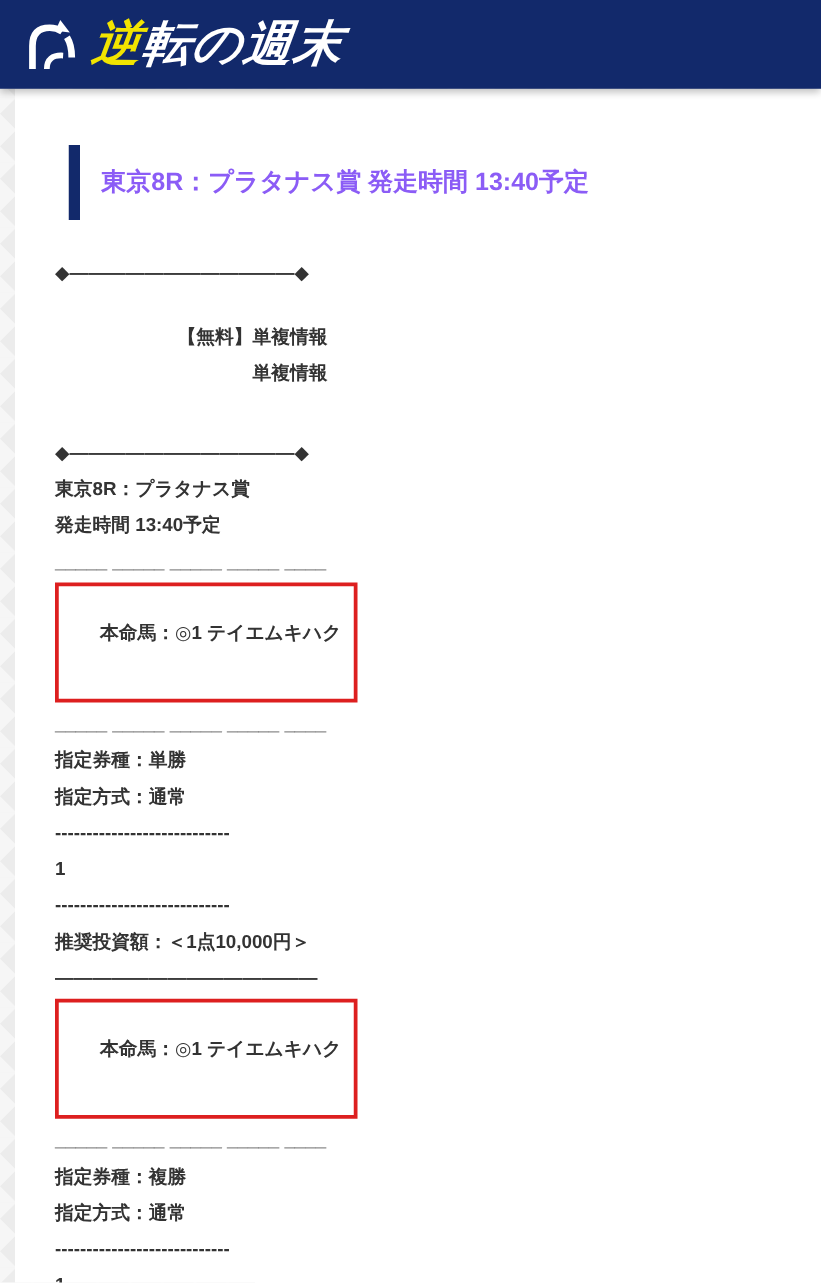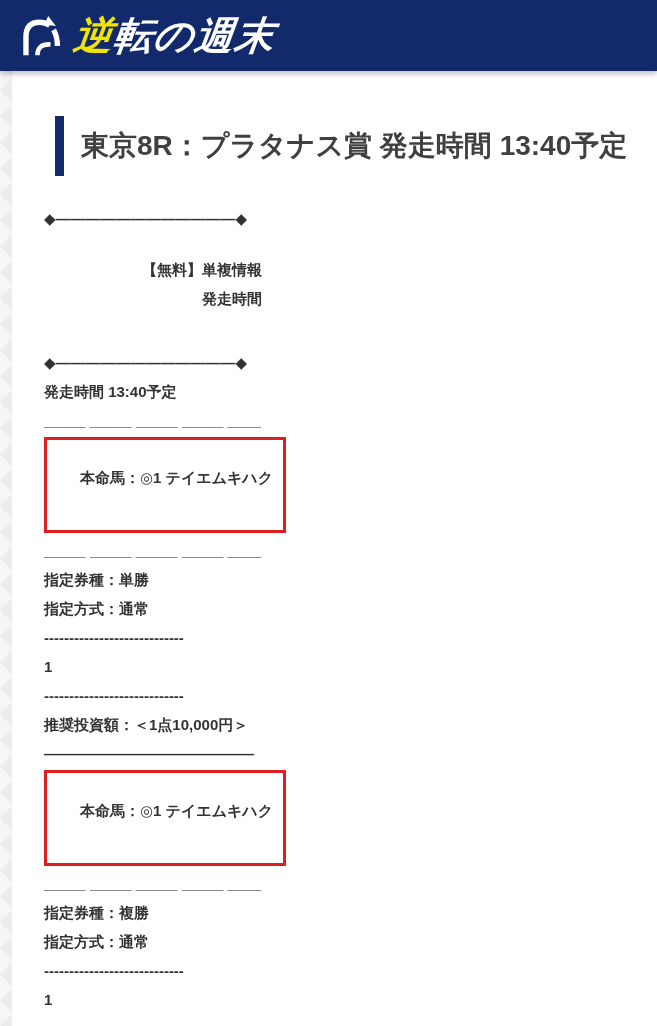--- a/index.html
+++ b/index.html
@@ -32,21 +32,21 @@
   .card{
     margin-left:12px;width:645px;min-height:955px;
     background:#ffffff;box-sizing:border-box;
     padding:45px 20px 12px 32px;
     position:relative;z-index:1;
   }
   .page-title{
     margin:0 0 28px 11px;
     border-left:9px solid #12296b;
     padding:16px 0 16px 17px;
-    font-size:28px;font-weight:bold;color:#404040;
+    font-size:20px;font-weight:bold;color:#8b5cf6;
     line-height:28px;
   }
   .content{color:#333;font-size:15px;font-weight:600;}
   .content p{margin:0;line-height:29px;white-space:pre;}
   .sep{color:#333;letter-spacing:0;}
   .center-block{width:218px;text-align:right;}
   .mt22{margin-top:22px !important;}
   .mt28{margin-top:28px !important;}
   .mt35{margin-top:35px !important;}
   .honmei-box{
@@ -76,24 +76,25 @@
 </div>
 
 <div class="card">
   <h1 class="page-title">東京8R：プラタナス賞 発走時間 13:40予定</h1>
 
   <div class="content">
     <p class="sep mt28">◆————————————◆</p>
 
     <div class="center-block">
       <p class="mt22">【無料】単複情報</p>
-      <p>発走時間</p>
+      <p>単複情報</p>
     </div>
 
     <p class="sep mt35">◆————————————◆</p>
+    <p>東京8R：プラタナス賞</p>
     <p>発走時間 13:40予定</p>
 
     
     <p class="sep">_____ _____ _____ _____ ____</p>
     <div class="honmei-box">
       <span>本命馬：◎1 テイエムキハク</span>
     </div>
     <p class="sep">_____ _____ _____ _____ ____</p>
     <p>指定券種：単勝</p>
     <p>指定方式：通常</p>

